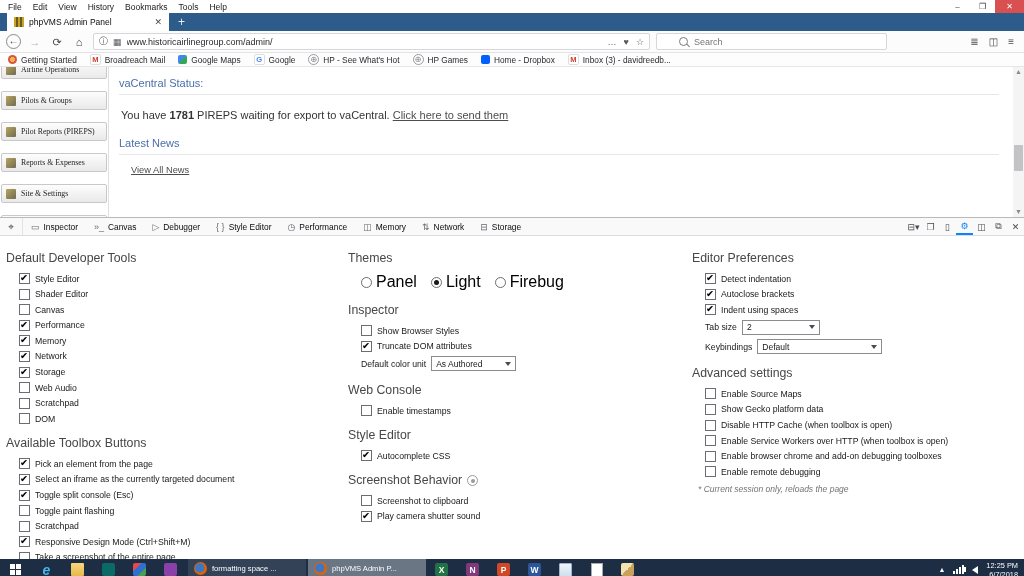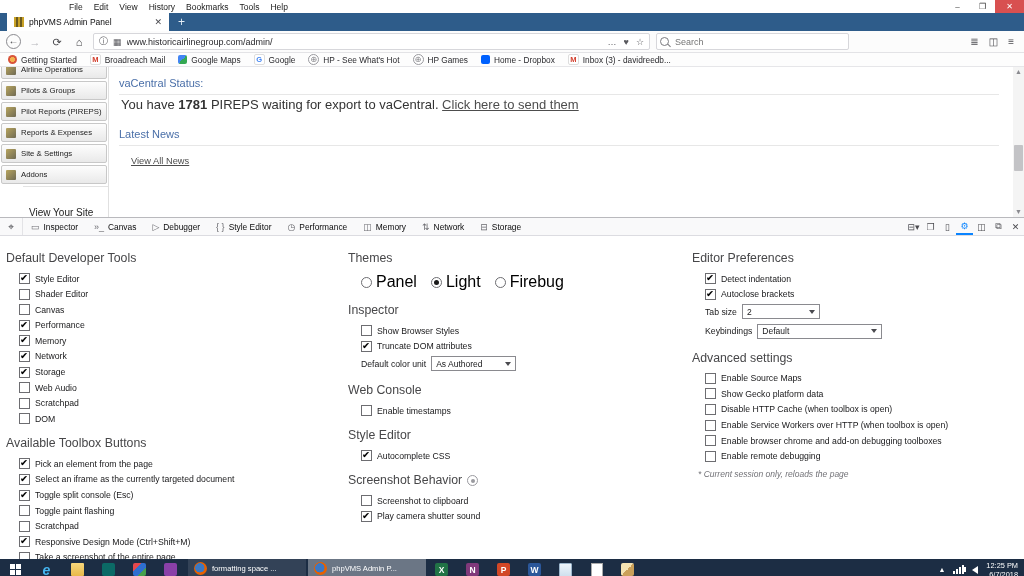--- a/index.html
+++ b/index.html
@@ -1,21 +1,21 @@
 <!DOCTYPE html>
 <html><head>
 <meta charset="utf-8">
 <style>
   html,body{margin:0;padding:0;width:1024px;height:576px;overflow:hidden;
     font-family:"Liberation Sans", sans-serif; background:#fff;}
   .screen{position:relative;width:1024px;height:576px;display:flex;flex-direction:column;}
 
   
   .titlebar{height:13px;background:#ffffff;display:flex;align-items:center;position:relative;flex:none;}
-  .menus{display:flex;gap:11px;padding-left:21px;margin-left:48px;}
+  .menus{display:flex;gap:11px;padding-left:8px;}
   .menus span{font-size:8.5px;color:#1a1a1a;}
   .win-controls{position:absolute;right:0;top:0;display:flex;height:13px;}
   .win-btn{width:25px;height:13px;display:flex;align-items:center;justify-content:center;font-size:8px;color:#333;}
   .win-btn.close{background:#d85050;color:#fff;width:29px;}
 
   
   .tabbar{height:18px;background:#2e5c8a;display:flex;align-items:stretch;flex:none;}
   .tab{background:#fff;display:flex;align-items:center;gap:5px;padding:0 7px;width:148px;margin-left:7px;}
   .favicon{width:10px;height:10px;background:repeating-linear-gradient(90deg,#c9a227 0 2px,#6b5a1e 2px 4px);flex:none;}
   .tab-title{font-size:8.5px;color:#0c0c0d;white-space:nowrap;overflow:hidden;flex:1;}
@@ -24,21 +24,21 @@
 
   
   .navbar{height:21px;background:#fcfcfc;border-bottom:1px solid #e3e3e6;display:flex;align-items:center;gap:6px;padding:0 6px;flex:none;}
   .nav-ico{font-size:11px;color:#3f3f43;width:16px;text-align:center;line-height:14px;}
   .nav-ico.back{border:1px solid #8a8a8f;border-radius:50%;width:13px;height:13px;line-height:12px;font-size:10px;}
   .nav-ico.dim{color:#b5b5b9;}
   .urlbar{height:15px;flex:0 0 545px;border:1px solid #d7d7db;background:#fff;border-radius:2px;display:flex;align-items:center;gap:5px;padding:0 5px;}
   .urlbar .ident{font-size:9px;color:#5a5a5f;}
   .url-text{font-size:9px;color:#2a2a2e;flex:1;white-space:nowrap;overflow:hidden;}
   .url-actions{display:flex;gap:7px;font-size:9px;color:#5a5a5f;}
-  .searchbox{height:15px;flex:0 0 185px;border:1px solid #d7d7db;background:#fff;border-radius:2px;display:flex;align-items:center;gap:4px;padding:0 3px;}
+  .searchbox{height:15px;flex:0 0 185px;border:1px solid #d7d7db;background:#fff;border-radius:2px;display:flex;align-items:center;gap:4px;padding:0 22px;}
   .mag{width:7px;height:7px;border:1.4px solid #7a7a7f;border-radius:50%;position:relative;flex:none;}
   .mag::after{content:"";position:absolute;width:4px;height:1.4px;background:#7a7a7f;transform:rotate(45deg);right:-3px;bottom:-1px;}
   .searchbox input{border:none;outline:none;font-size:9px;color:#333;width:100%;font-family:"Liberation Sans",sans-serif;background:transparent;}
   .chrome-icons{display:flex;gap:10px;margin-left:auto;padding-right:4px;font-size:10px;color:#4a4a4f;}
 
   
   .bmbar{height:13px;background:#fdfdfd;border-bottom:1px solid #e6e6e9;display:flex;align-items:center;gap:13px;padding:0 8px;flex:none;}
   .bm{display:flex;align-items:center;gap:4px;}
   .bm-label{font-size:8.3px;color:#2a2a2e;white-space:nowrap;}
   .bm-ico{width:9px;height:9px;flex:none;display:flex;align-items:center;justify-content:center;font-size:7.5px;font-weight:bold;border-radius:2px;color:#fff;}
@@ -47,30 +47,30 @@
   .ico-maps{background:linear-gradient(135deg,#4285f4 0 50%,#34a853 50% 100%);}
   .ico-google{background:#fff;color:#4285f4;border:0.5px solid #ddd;}
   .ico-globe{background:#fff;color:#7a7a7f;border-radius:50%;border:1px solid #9a9a9f;}
   .ico-globe::before{content:"⊕";font-size:8px;font-weight:normal;}
   .ico-dropbox{background:#0061fe;}
 
   
   .viewport{height:150px;position:relative;background:#fff;overflow:hidden;display:flex;flex:none;}
   .sidebar{width:108px;flex:none;padding-top:0;border-right:1px solid #e0e0e0;overflow:hidden;}
   .sb-list{margin-top:-7px;}
-  .sb-item{height:17px;margin:0 1px 2px 1px;border:1px solid #c8c8c8;background:linear-gradient(#fdfdfd,#e9e9e9);
-    display:flex;align-items:center;gap:5px;padding:0 4px;border-radius:2px;}
+  .sb-item{height:17px;margin:0 1px 12px 1px;border:1px solid #c8c8c8;background:linear-gradient(#fdfdfd,#e9e9e9);
+    display:flex;align-items:center;gap:5px;padding:0 4px;border-radius:2px;font-family:Liberation Serif, serif;}
   .sb-ico{width:10px;height:10px;flex:none;border-radius:1px;background:linear-gradient(135deg,#b8a55e,#6f6a54);}
   .sb-label{font-size:7.8px;color:#222;white-space:nowrap;overflow:hidden;}
   .sb-link{height:16px;display:flex;align-items:center;padding:17px 6px;border-top:1px solid #e3e3e3;font-size:10px;color:#222;margin-left:23px;}
   .sb-link:last-child{border-bottom:1px solid #e3e3e3;}
 
   .main{flex:1;padding:10px 14px 0 10px;overflow:hidden;}
   .page-h{font-size:11px;color:#4a6fa8;padding-bottom:5px;border-bottom:1px solid #e7e7e7;}
-  .pireps{font-size:13px;color:#333;margin:2px 0 16px 2px;}
+  .pireps{font-size:11px;color:#333;margin:14px 0 16px 2px;}
   .pireps b{font-weight:bold;}
   .plink{color:#4d4d4d;text-decoration:underline;}
   .news-link{display:inline-block;font-size:9.3px;color:#4d4d4d;text-decoration:underline;margin:10px 0 0 12px;}
 
   .vscroll{width:11px;flex:none;background:#f4f4f4;display:flex;flex-direction:column;align-items:center;}
   .vs-arrow{font-size:7px;color:#8a8a8f;height:10px;line-height:10px;}
   .vs-track{flex:1;width:100%;position:relative;}
   .vs-thumb{position:absolute;left:1px;right:1px;top:52%;height:26px;background:#c3c3c6;border-radius:1px;}
 
   
@@ -459,20 +459,24 @@
       <div class="col col3">
         <div class="sh">Editor Preferences</div>
         <div class="row">
             <span class="cb checked"></span>
             <span class="lab">Detect indentation</span>
           </div>
         <div class="row">
             <span class="cb checked"></span>
             <span class="lab">Autoclose brackets</span>
           </div>
+        <div class="row">
+            <span class="cb checked"></span>
+            <span class="lab">Indent using spaces</span>
+          </div>
         <div class="row" style="margin-left:13px;">
           <span class="lab">Tab size</span>
           <span class="sel" style="width:68px;justify-content:space-between;">
               <span class="val">2</span>
               <span class="arr"></span>
             </span>
         </div>
         <div class="row" style="margin-left:13px;">
           <span class="lab">Keybindings</span>
           <span class="sel" style="width:115px;justify-content:space-between;">

